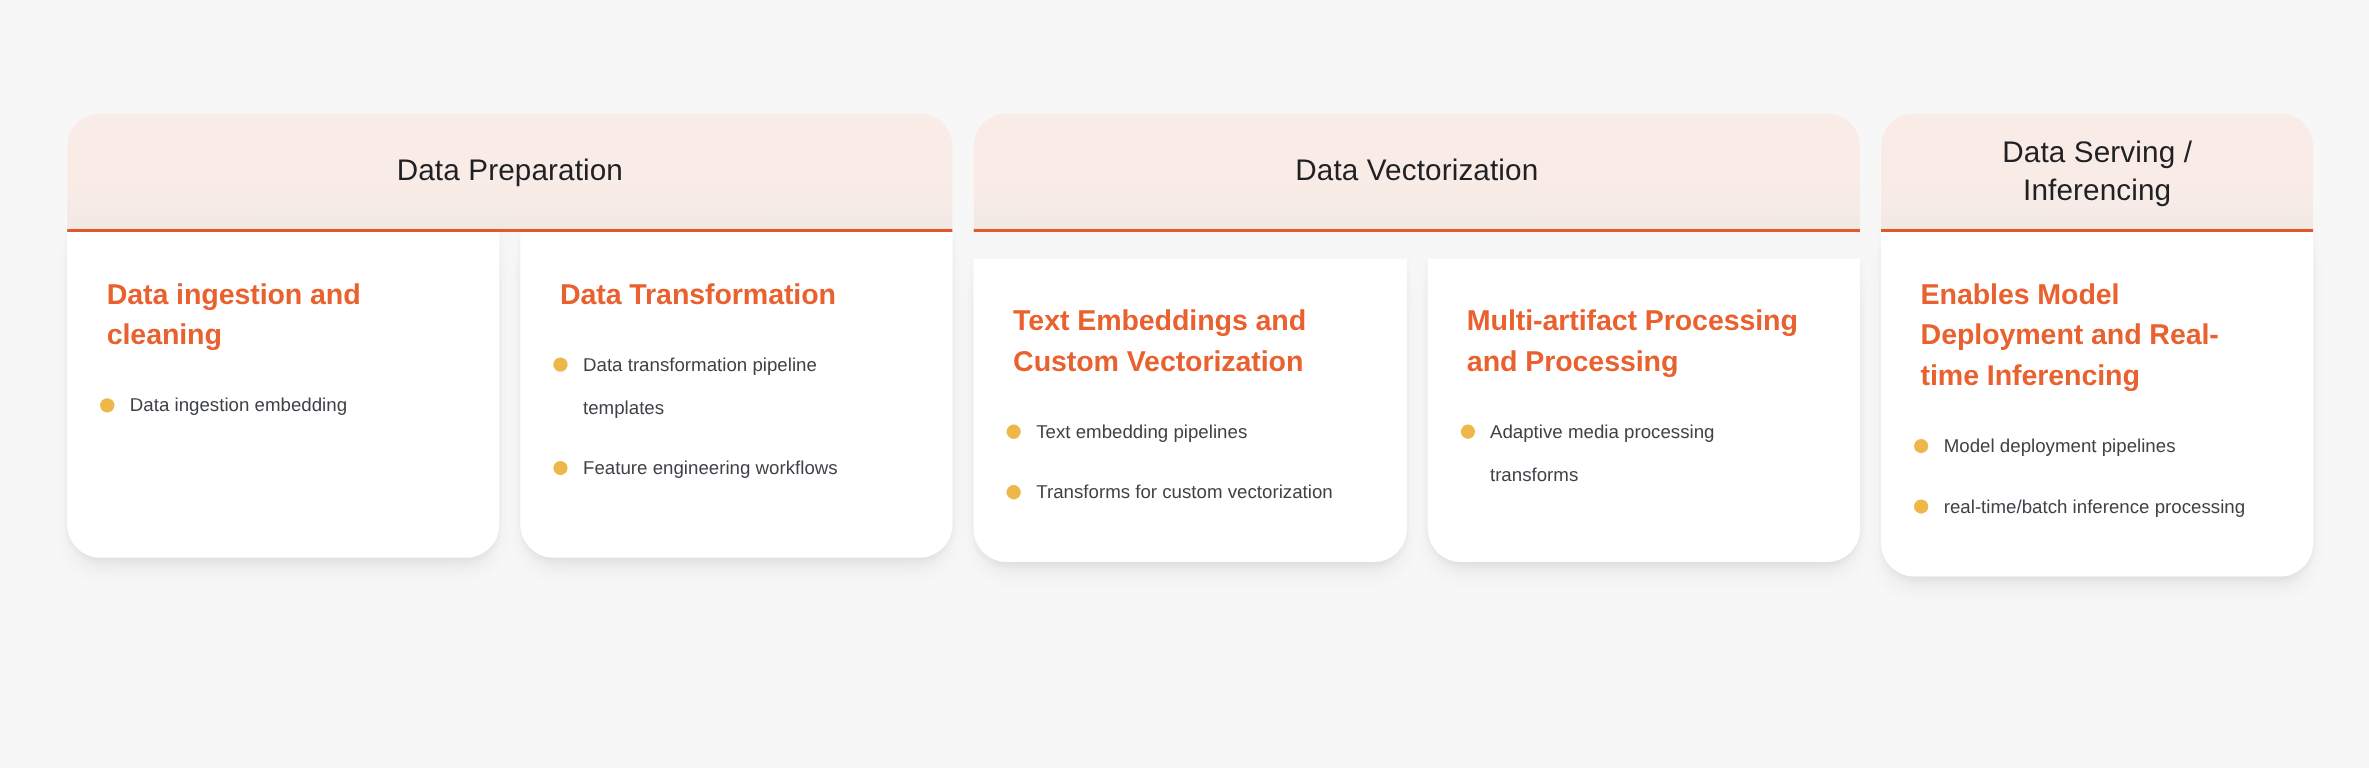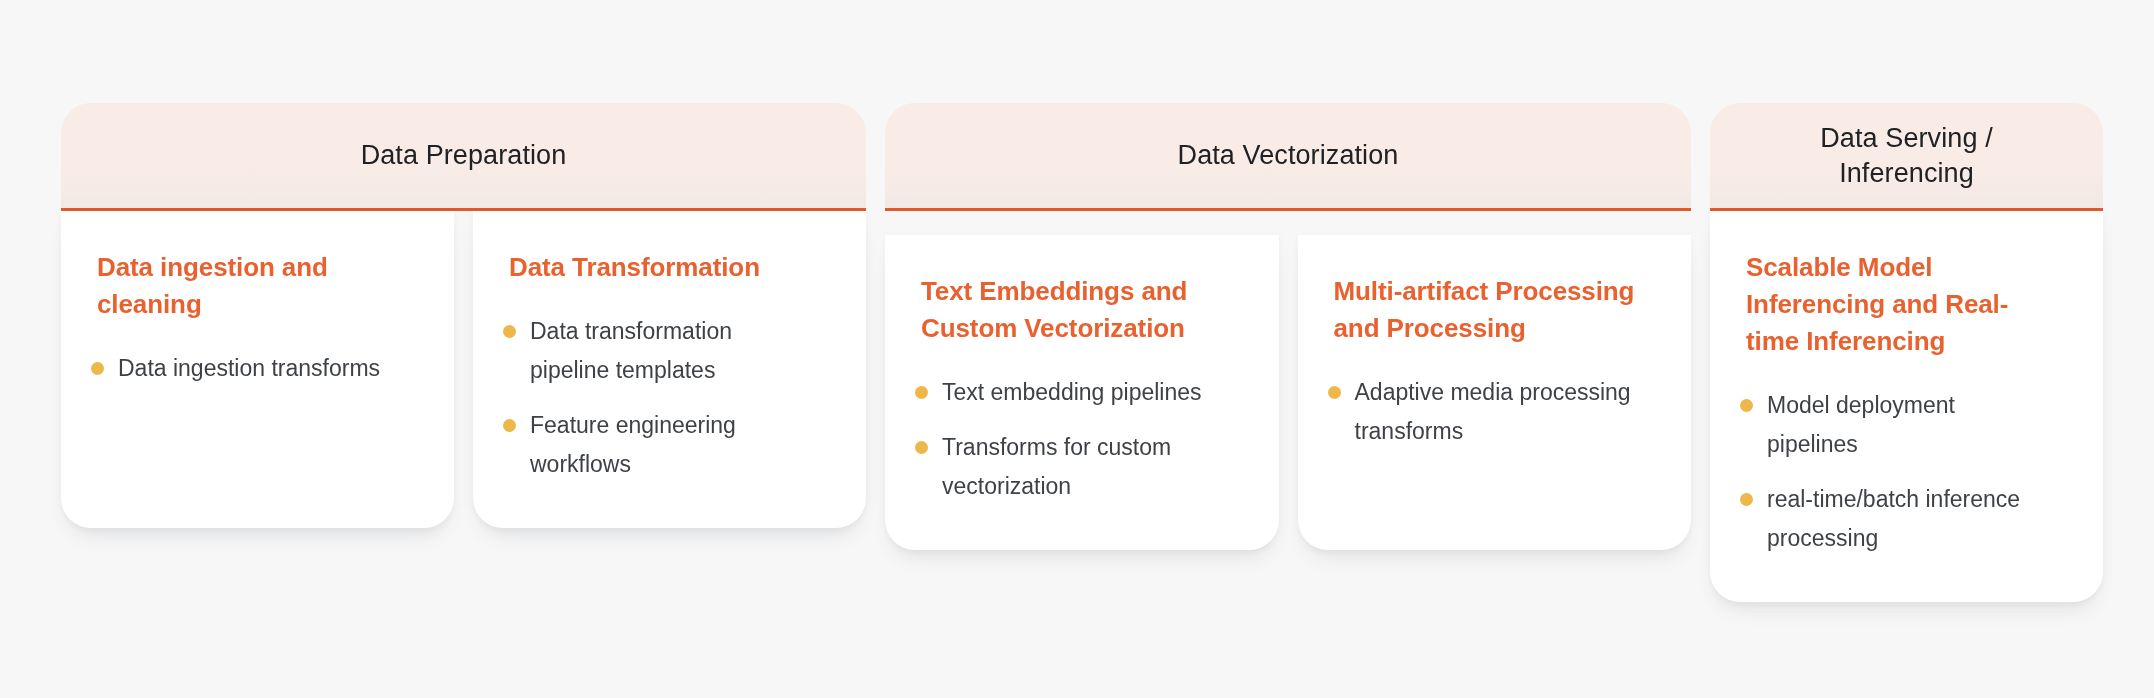--- a/index.html
+++ b/index.html
@@ -79,42 +79,42 @@
     margin-bottom:16px;
   }
   .bullet-dot{
     flex:0 0 13px;
     width:13px;height:13px;
     border-radius:50%;
     background:var(--bullet-amber);
     margin:13px 14px 0 0;
   }
   .bullet-text{
-    font-size:23px;
+    font-size:17px;
     line-height:39px;
     color:var(--body-text);
     max-width:285px;
   }
 </style>
 </head>
 <body>
 
 <div class="canvas">
   <div class="groups-row">
 
     <section class="group group-w2">
       <div class="group-header">
         <div class="group-title">Data Preparation</div>
       </div>
       <div class="group-cards">
         <div class="card">
           <h3 class="card-title">Data ingestion and cleaning</h3>
           <div class="bullet">
             <span class="bullet-dot"></span>
-            <span class="bullet-text">Data ingestion transforms</span>
+            <span class="bullet-text">Data ingestion embedding</span>
           </div>
         </div>
         <div class="card">
           <h3 class="card-title">Data Transformation</h3>
           <div class="bullet">
             <span class="bullet-dot"></span>
             <span class="bullet-text">Data transformation pipeline templates</span>
           </div>
           <div class="bullet">
             <span class="bullet-dot"></span>
@@ -149,21 +149,21 @@
         </div>
       </div>
     </section>
 
     <section class="group group-w1">
       <div class="group-header narrow">
         <div class="group-title">Data Serving / Inferencing</div>
       </div>
       <div class="group-cards">
         <div class="card">
-          <h3 class="card-title">Scalable Model Inferencing and Real-time Inferencing</h3>
+          <h3 class="card-title">Enables Model Deployment and Real-time Inferencing</h3>
           <div class="bullet">
             <span class="bullet-dot"></span>
             <span class="bullet-text">Model deployment pipelines</span>
           </div>
           <div class="bullet">
             <span class="bullet-dot"></span>
             <span class="bullet-text">real-time/batch inference processing</span>
           </div>
         </div>
       </div>

